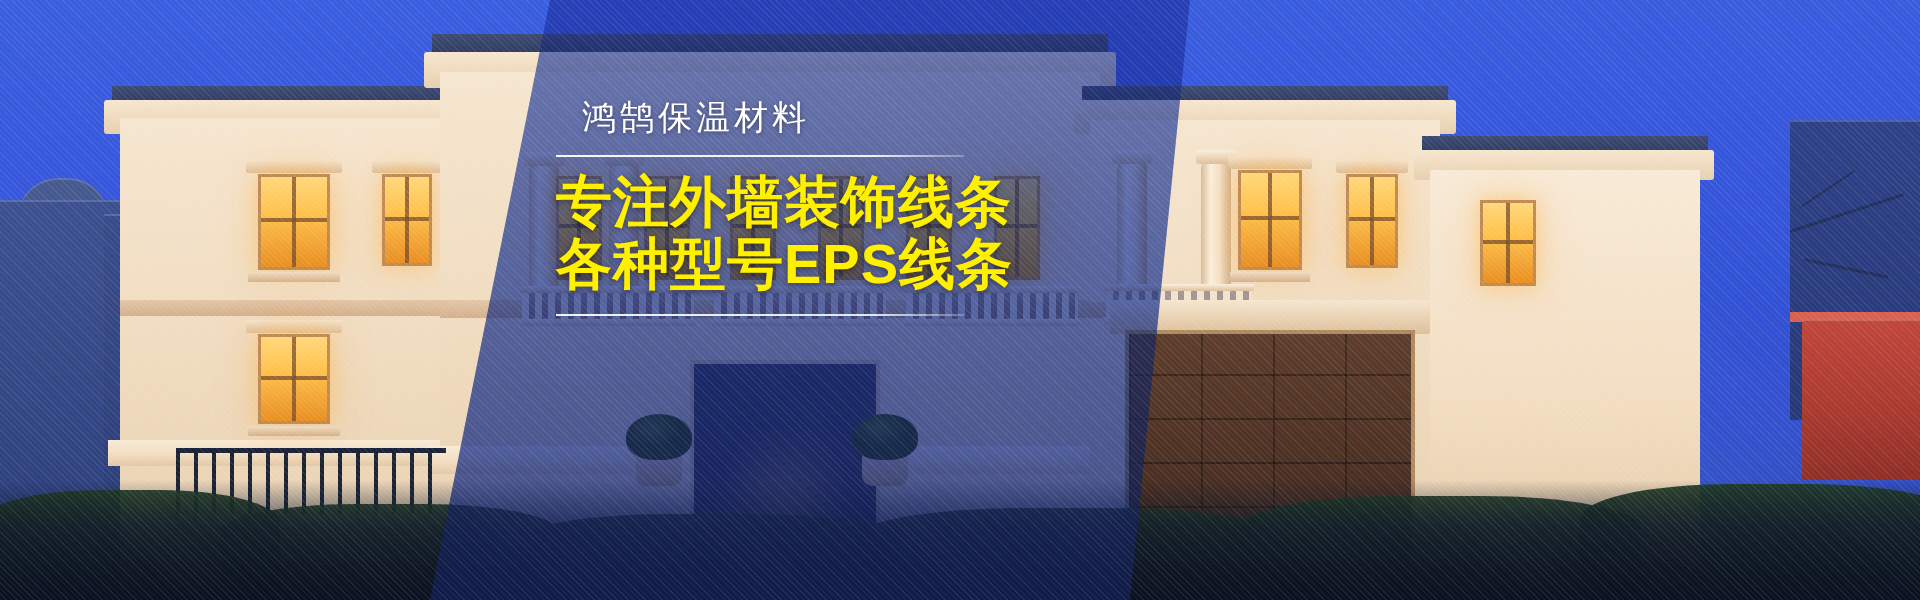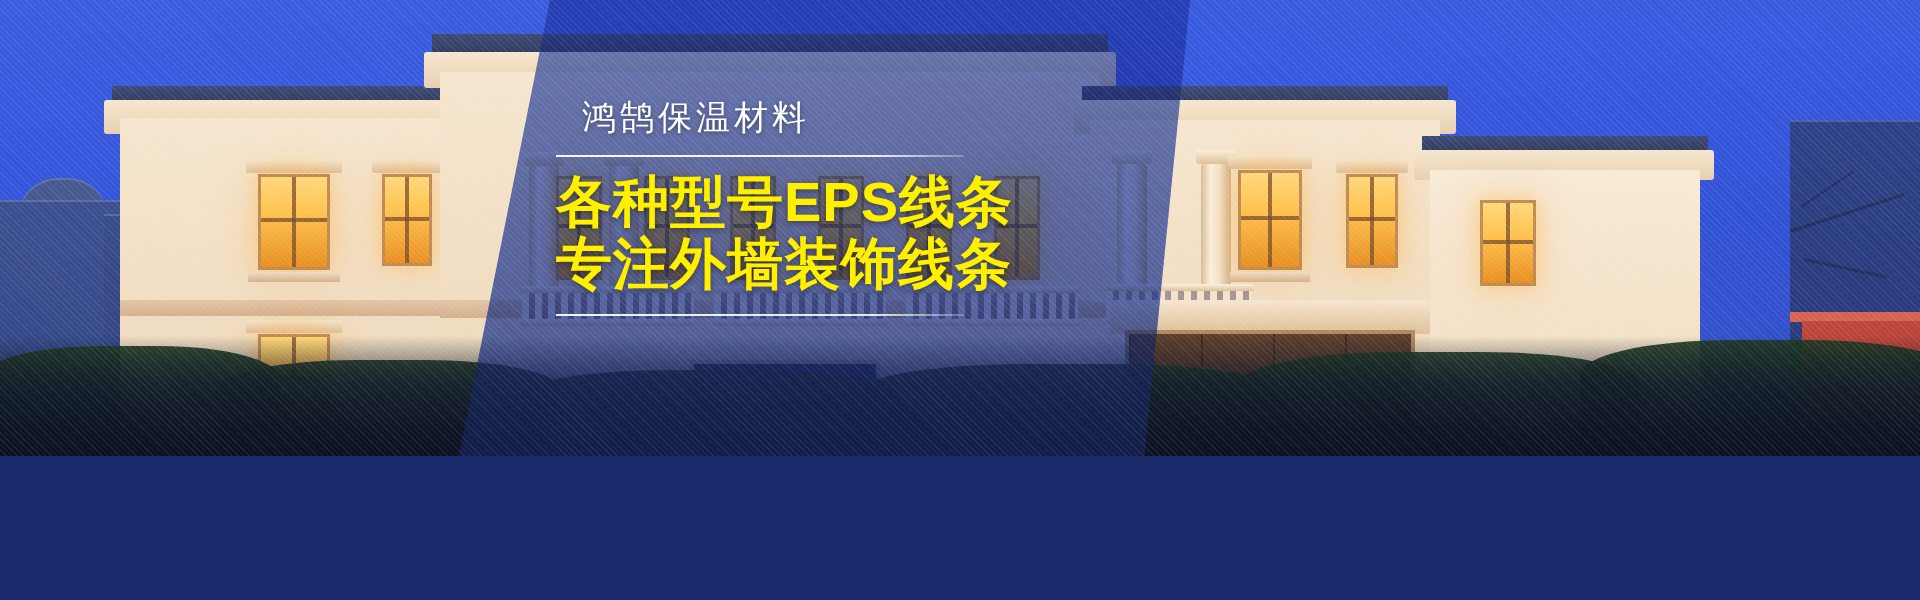--- a/index.html
+++ b/index.html
@@ -5,21 +5,21 @@
 <style>
   * { margin:0; padding:0; box-sizing:border-box; }
   html, body {
     width:1920px; height:600px; overflow:hidden;
     background:#1b2a6b;
     font-family:"Liberation Sans", "DejaVu Sans", sans-serif;
   }
 
   
   #banner {
-    position:relative; width:1920px; height:456px; overflow:hidden;
+    position:relative; width:1920px; height:600px; overflow:hidden;
   }
 
   
   .sky {
     position:absolute; inset:0;
     background:
       radial-gradient(120% 90% at 50% 95%, rgba(90,120,230,.55) 0%, rgba(40,70,200,0) 60%),
       linear-gradient(178deg, #3a5ee0 0%, #3657dc 28%, #3252d6 52%, #2c49c9 74%, #26409f 100%);
   }
   .sky-glow {
@@ -368,18 +368,18 @@
   <div class="ground"></div>
 
   <div class="panel"></div>
   <div class="panel-2"></div>
 
   <div class="hatch"></div>
 
   <div class="copy">
     <div class="brand">鸿鹄保温材料</div>
     <div class="rule"></div>
+    <div class="head">专注外墙装饰线条</div>
     <div class="head">各种型号EPS线条</div>
-    <div class="head">专注外墙装饰线条</div>
     <div class="rule-b"></div>
   </div>
 
 </div>
 
 </body></html>

